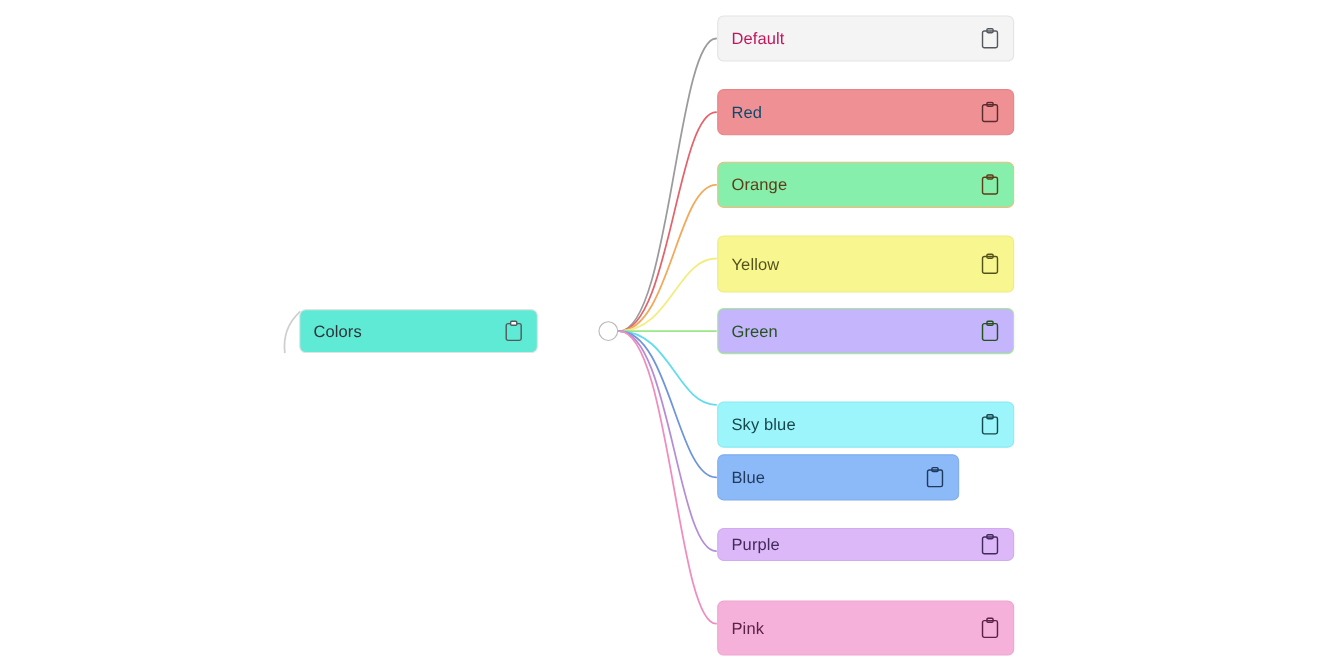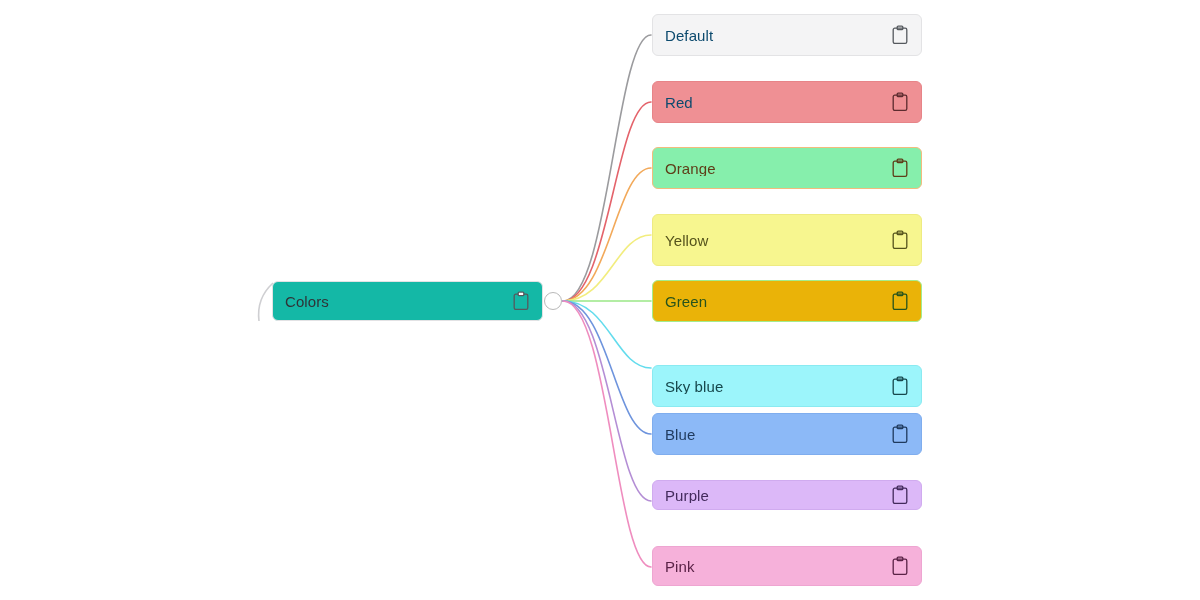--- a/index.html
+++ b/index.html
@@ -68,34 +68,34 @@
       <path d="M 563 301 C 608.76 301, 615.8 102, 651 102" stroke="#e4636b" stroke-width="1.6" stroke-linecap="round" fill="none"></path>
       <path d="M 563 301 C 608.76 301, 615.8 168, 651 168" stroke="#f2a95a" stroke-width="1.6" stroke-linecap="round" fill="none"></path>
       <path d="M 563 301 C 608.76 301, 615.8 235, 651 235" stroke="#f2ed7e" stroke-width="1.6" stroke-linecap="round" fill="none"></path>
       <path d="M 563 301 C 608.76 301, 615.8 301, 651 301" stroke="#9ae887" stroke-width="1.6" stroke-linecap="round" fill="none"></path>
       <path d="M 563 301 C 608.76 301, 615.8 368, 651 368" stroke="#63dced" stroke-width="1.6" stroke-linecap="round" fill="none"></path>
       <path d="M 563 301 C 608.76 301, 615.8 434, 651 434" stroke="#6e94dd" stroke-width="1.6" stroke-linecap="round" fill="none"></path>
       <path d="M 563 301 C 608.76 301, 615.8 501, 651 501" stroke="#b48ed5" stroke-width="1.6" stroke-linecap="round" fill="none"></path>
       <path d="M 563 301 C 608.76 301, 615.8 567, 651 567" stroke="#ef8dbf" stroke-width="1.6" stroke-linecap="round" fill="none"></path>
     </svg>
 
-  <div class="node" id="root-node" style="left: 272px; top: 281px; width: 271px; height: 40px; background: #14b8a6; border: 1px solid rgb(226, 226, 228); color: rgb(47, 51, 55);">
+  <div class="node" id="root-node" style="left: 272px; top: 281px; width: 217px; height: 40px; background: #5eead4; border: 1px solid rgb(226, 226, 228); color: rgb(47, 51, 55);">
     <span class="node-label">Colors</span>
     <span class="node-icon" style="color: rgb(85, 89, 94);">
       <svg viewBox="0 0 18 20" fill="none" xmlns="http://www.w3.org/2000/svg">
         <rect x="2.2" y="3.2" width="13.6" height="15.2" rx="1.6" stroke="currentColor" stroke-width="1.3"></rect>
         <rect x="6.2" y="1.1" width="5.6" height="3.6" rx="1" stroke="currentColor" stroke-width="1.3" fill="#ffffff"></rect>
       </svg>
     </span>
   </div>
 
   <div class="collapse-handle" id="collapse-handle" style="left: 544px; top: 292px; width: 18px; height: 18px; background: rgb(255, 255, 255); border-color: rgb(185, 185, 185);"></div>
 
   <div id="children-layer">
-      <div class="node" style="left: 652px; top: 14px; width: 270px; height: 42px; background: rgb(244, 244, 245); border: 1px solid rgb(227, 227, 229); color: #0c4a6e;">
+      <div class="node" style="left: 652px; top: 14px; width: 270px; height: 42px; background: rgb(244, 244, 245); border: 1px solid rgb(227, 227, 229); color: #be185d;">
         <span class="node-label">Default</span>
         <span class="node-icon" style="color: rgb(85, 89, 94);">
           <svg viewBox="0 0 18 20" fill="none" xmlns="http://www.w3.org/2000/svg">
             <rect x="2.2" y="3.2" width="13.6" height="15.2" rx="1.6" stroke="currentColor" stroke-width="1.3"></rect>
             <rect x="6.2" y="1.1" width="5.6" height="3.6" rx="1" stroke="currentColor" stroke-width="1.3" fill="none"></rect>
           </svg>
         </span>
       </div>
       <div class="node" style="left: 652px; top: 81px; width: 270px; height: 42px; background: rgb(239, 144, 148); border: 1px solid rgb(231, 132, 136); color: #0c4a6e;">
         <span class="node-label">Red</span>
@@ -117,57 +117,57 @@
       </div>
       <div class="node" style="left: 652px; top: 214px; width: 270px; height: 52px; background: rgb(247, 246, 143); border: 1px solid rgb(238, 235, 130); color: rgb(85, 83, 28);">
         <span class="node-label">Yellow</span>
         <span class="node-icon" style="color: rgb(85, 83, 28);">
           <svg viewBox="0 0 18 20" fill="none" xmlns="http://www.w3.org/2000/svg">
             <rect x="2.2" y="3.2" width="13.6" height="15.2" rx="1.6" stroke="currentColor" stroke-width="1.3"></rect>
             <rect x="6.2" y="1.1" width="5.6" height="3.6" rx="1" stroke="currentColor" stroke-width="1.3" fill="none"></rect>
           </svg>
         </span>
       </div>
-      <div class="node" style="left: 652px; top: 280px; width: 270px; height: 42px; background: #eab308; border: 1px solid rgb(163, 237, 141); color: rgb(38, 83, 29);">
+      <div class="node" style="left: 652px; top: 280px; width: 270px; height: 42px; background: #c4b5fd; border: 1px solid rgb(163, 237, 141); color: rgb(38, 83, 29);">
         <span class="node-label">Green</span>
         <span class="node-icon" style="color: rgb(38, 83, 29);">
           <svg viewBox="0 0 18 20" fill="none" xmlns="http://www.w3.org/2000/svg">
             <rect x="2.2" y="3.2" width="13.6" height="15.2" rx="1.6" stroke="currentColor" stroke-width="1.3"></rect>
             <rect x="6.2" y="1.1" width="5.6" height="3.6" rx="1" stroke="currentColor" stroke-width="1.3" fill="none"></rect>
           </svg>
         </span>
       </div>
       <div class="node" style="left: 652px; top: 365px; width: 270px; height: 42px; background: rgb(156, 245, 251); border: 1px solid rgb(138, 234, 241); color: rgb(22, 71, 76);">
         <span class="node-label">Sky blue</span>
         <span class="node-icon" style="color: rgb(22, 71, 76);">
           <svg viewBox="0 0 18 20" fill="none" xmlns="http://www.w3.org/2000/svg">
             <rect x="2.2" y="3.2" width="13.6" height="15.2" rx="1.6" stroke="currentColor" stroke-width="1.3"></rect>
             <rect x="6.2" y="1.1" width="5.6" height="3.6" rx="1" stroke="currentColor" stroke-width="1.3" fill="none"></rect>
           </svg>
         </span>
       </div>
-      <div class="node" style="left: 652px; top: 413px; width: 270px; height: 42px; background: rgb(140, 185, 247); border: 1px solid rgb(127, 173, 238); color: rgb(31, 58, 94);">
+      <div class="node" style="left: 652px; top: 413px; width: 220px; height: 42px; background: rgb(140, 185, 247); border: 1px solid rgb(127, 173, 238); color: rgb(31, 58, 94);">
         <span class="node-label">Blue</span>
         <span class="node-icon" style="color: rgb(31, 58, 94);">
           <svg viewBox="0 0 18 20" fill="none" xmlns="http://www.w3.org/2000/svg">
             <rect x="2.2" y="3.2" width="13.6" height="15.2" rx="1.6" stroke="currentColor" stroke-width="1.3"></rect>
             <rect x="6.2" y="1.1" width="5.6" height="3.6" rx="1" stroke="currentColor" stroke-width="1.3" fill="none"></rect>
           </svg>
         </span>
       </div>
       <div class="node" style="left: 652px; top: 480px; width: 270px; height: 30px; background: rgb(220, 184, 248); border: 1px solid rgb(208, 171, 239); color: rgb(67, 42, 92);">
         <span class="node-label">Purple</span>
         <span class="node-icon" style="color: rgb(67, 42, 92);">
           <svg viewBox="0 0 18 20" fill="none" xmlns="http://www.w3.org/2000/svg">
             <rect x="2.2" y="3.2" width="13.6" height="15.2" rx="1.6" stroke="currentColor" stroke-width="1.3"></rect>
             <rect x="6.2" y="1.1" width="5.6" height="3.6" rx="1" stroke="currentColor" stroke-width="1.3" fill="none"></rect>
           </svg>
         </span>
       </div>
-      <div class="node" style="left: 652px; top: 546px; width: 270px; height: 40px; background: rgb(246, 177, 218); border: 1px solid rgb(238, 165, 209); color: rgb(90, 34, 70);">
+      <div class="node" style="left: 652px; top: 546px; width: 270px; height: 50px; background: rgb(246, 177, 218); border: 1px solid rgb(238, 165, 209); color: rgb(90, 34, 70);">
         <span class="node-label">Pink</span>
         <span class="node-icon" style="color: rgb(90, 34, 70);">
           <svg viewBox="0 0 18 20" fill="none" xmlns="http://www.w3.org/2000/svg">
             <rect x="2.2" y="3.2" width="13.6" height="15.2" rx="1.6" stroke="currentColor" stroke-width="1.3"></rect>
             <rect x="6.2" y="1.1" width="5.6" height="3.6" rx="1" stroke="currentColor" stroke-width="1.3" fill="none"></rect>
           </svg>
         </span>
       </div>
     </div>
 

